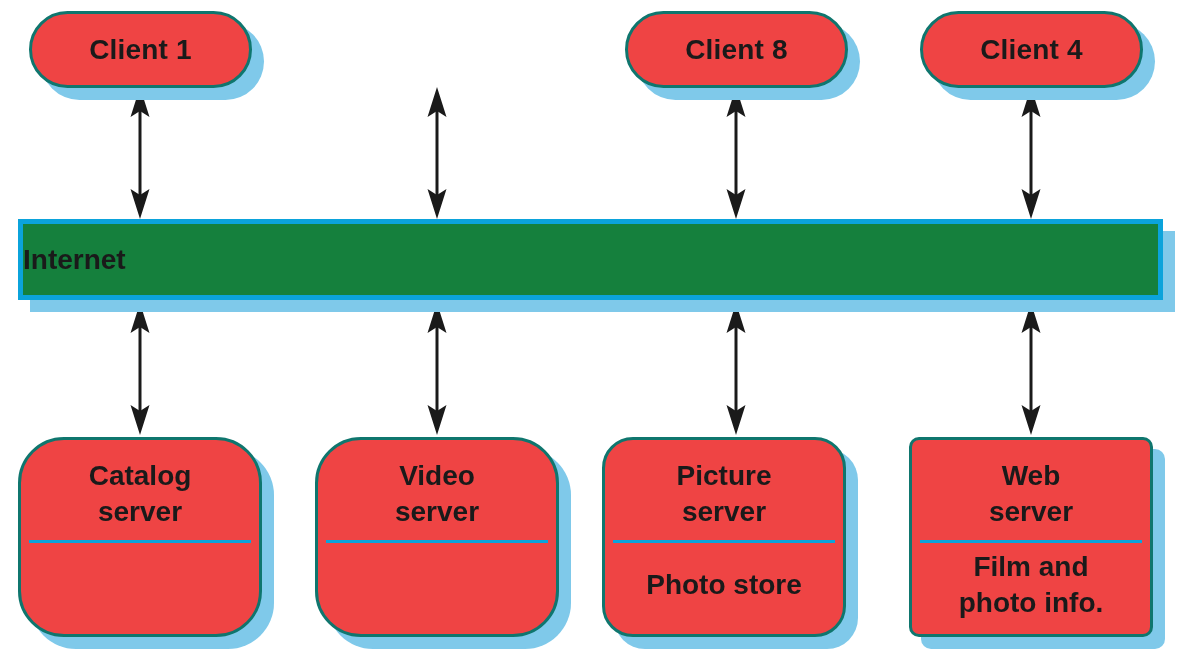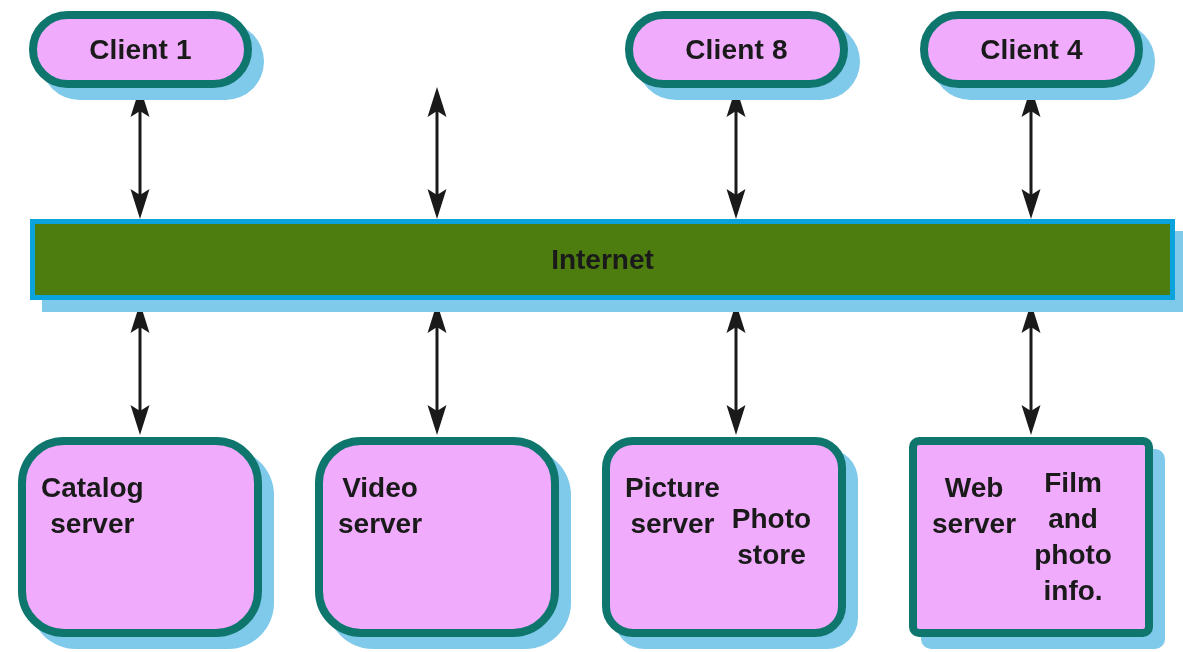--- a/index.html
+++ b/index.html
@@ -13,22 +13,22 @@
     height: 652px;
     background: #ffffff;
     font-family: "Liberation Sans", sans-serif;
     color: #1a1a1a;
     overflow: hidden;
   }
   
   .node {
     position: absolute;
     box-sizing: border-box;
-    background: #f0abfc;
-    border: 8px solid #0f766e;
+    background: #ef4444;
+    border: 3px solid #0f766e;
     box-shadow: 12px 12px 0 0 #7fc9ea;
     z-index: 2;
     display: flex;
     align-items: center;
     justify-content: center;
   }
   .client {
     width: 223px;
     height: 77px;
     top: 11px;
@@ -37,46 +37,45 @@
   .client-label {
     font-size: 28px;
     font-weight: bold;
     letter-spacing: 0.2px;
     white-space: nowrap;
   }
   
   .internet-bar {
     position: absolute;
     box-sizing: border-box;
-    left: 30px;
+    left: 18px;
     top: 219px;
     width: 1145px;
     height: 81px;
-    background: #4d7c0f;
+    background: #15803d;
     border: 5px solid #0ba3db;
     box-shadow: 12px 12px 0 0 #7fc9ea;
     z-index: 2;
     display: flex;
     align-items: center;
-    justify-content: center;
   }
   .internet-label {
     font-size: 28px;
     font-weight: bold;
   }
   
   .server {
     width: 244px;
     height: 200px;
     top: 437px;
     border-radius: 46px;
-    flex-direction: row;
+    flex-direction: column;
     align-items: stretch;
     justify-content: flex-start;
-    padding: 15px;
+    padding: 8px;
   }
   .server-top {
     height: 92px;
     display: flex;
     align-items: center;
     justify-content: center;
   }
   .server-divider {
     height: 0;
     border-top: 3px solid #0ba3db;

